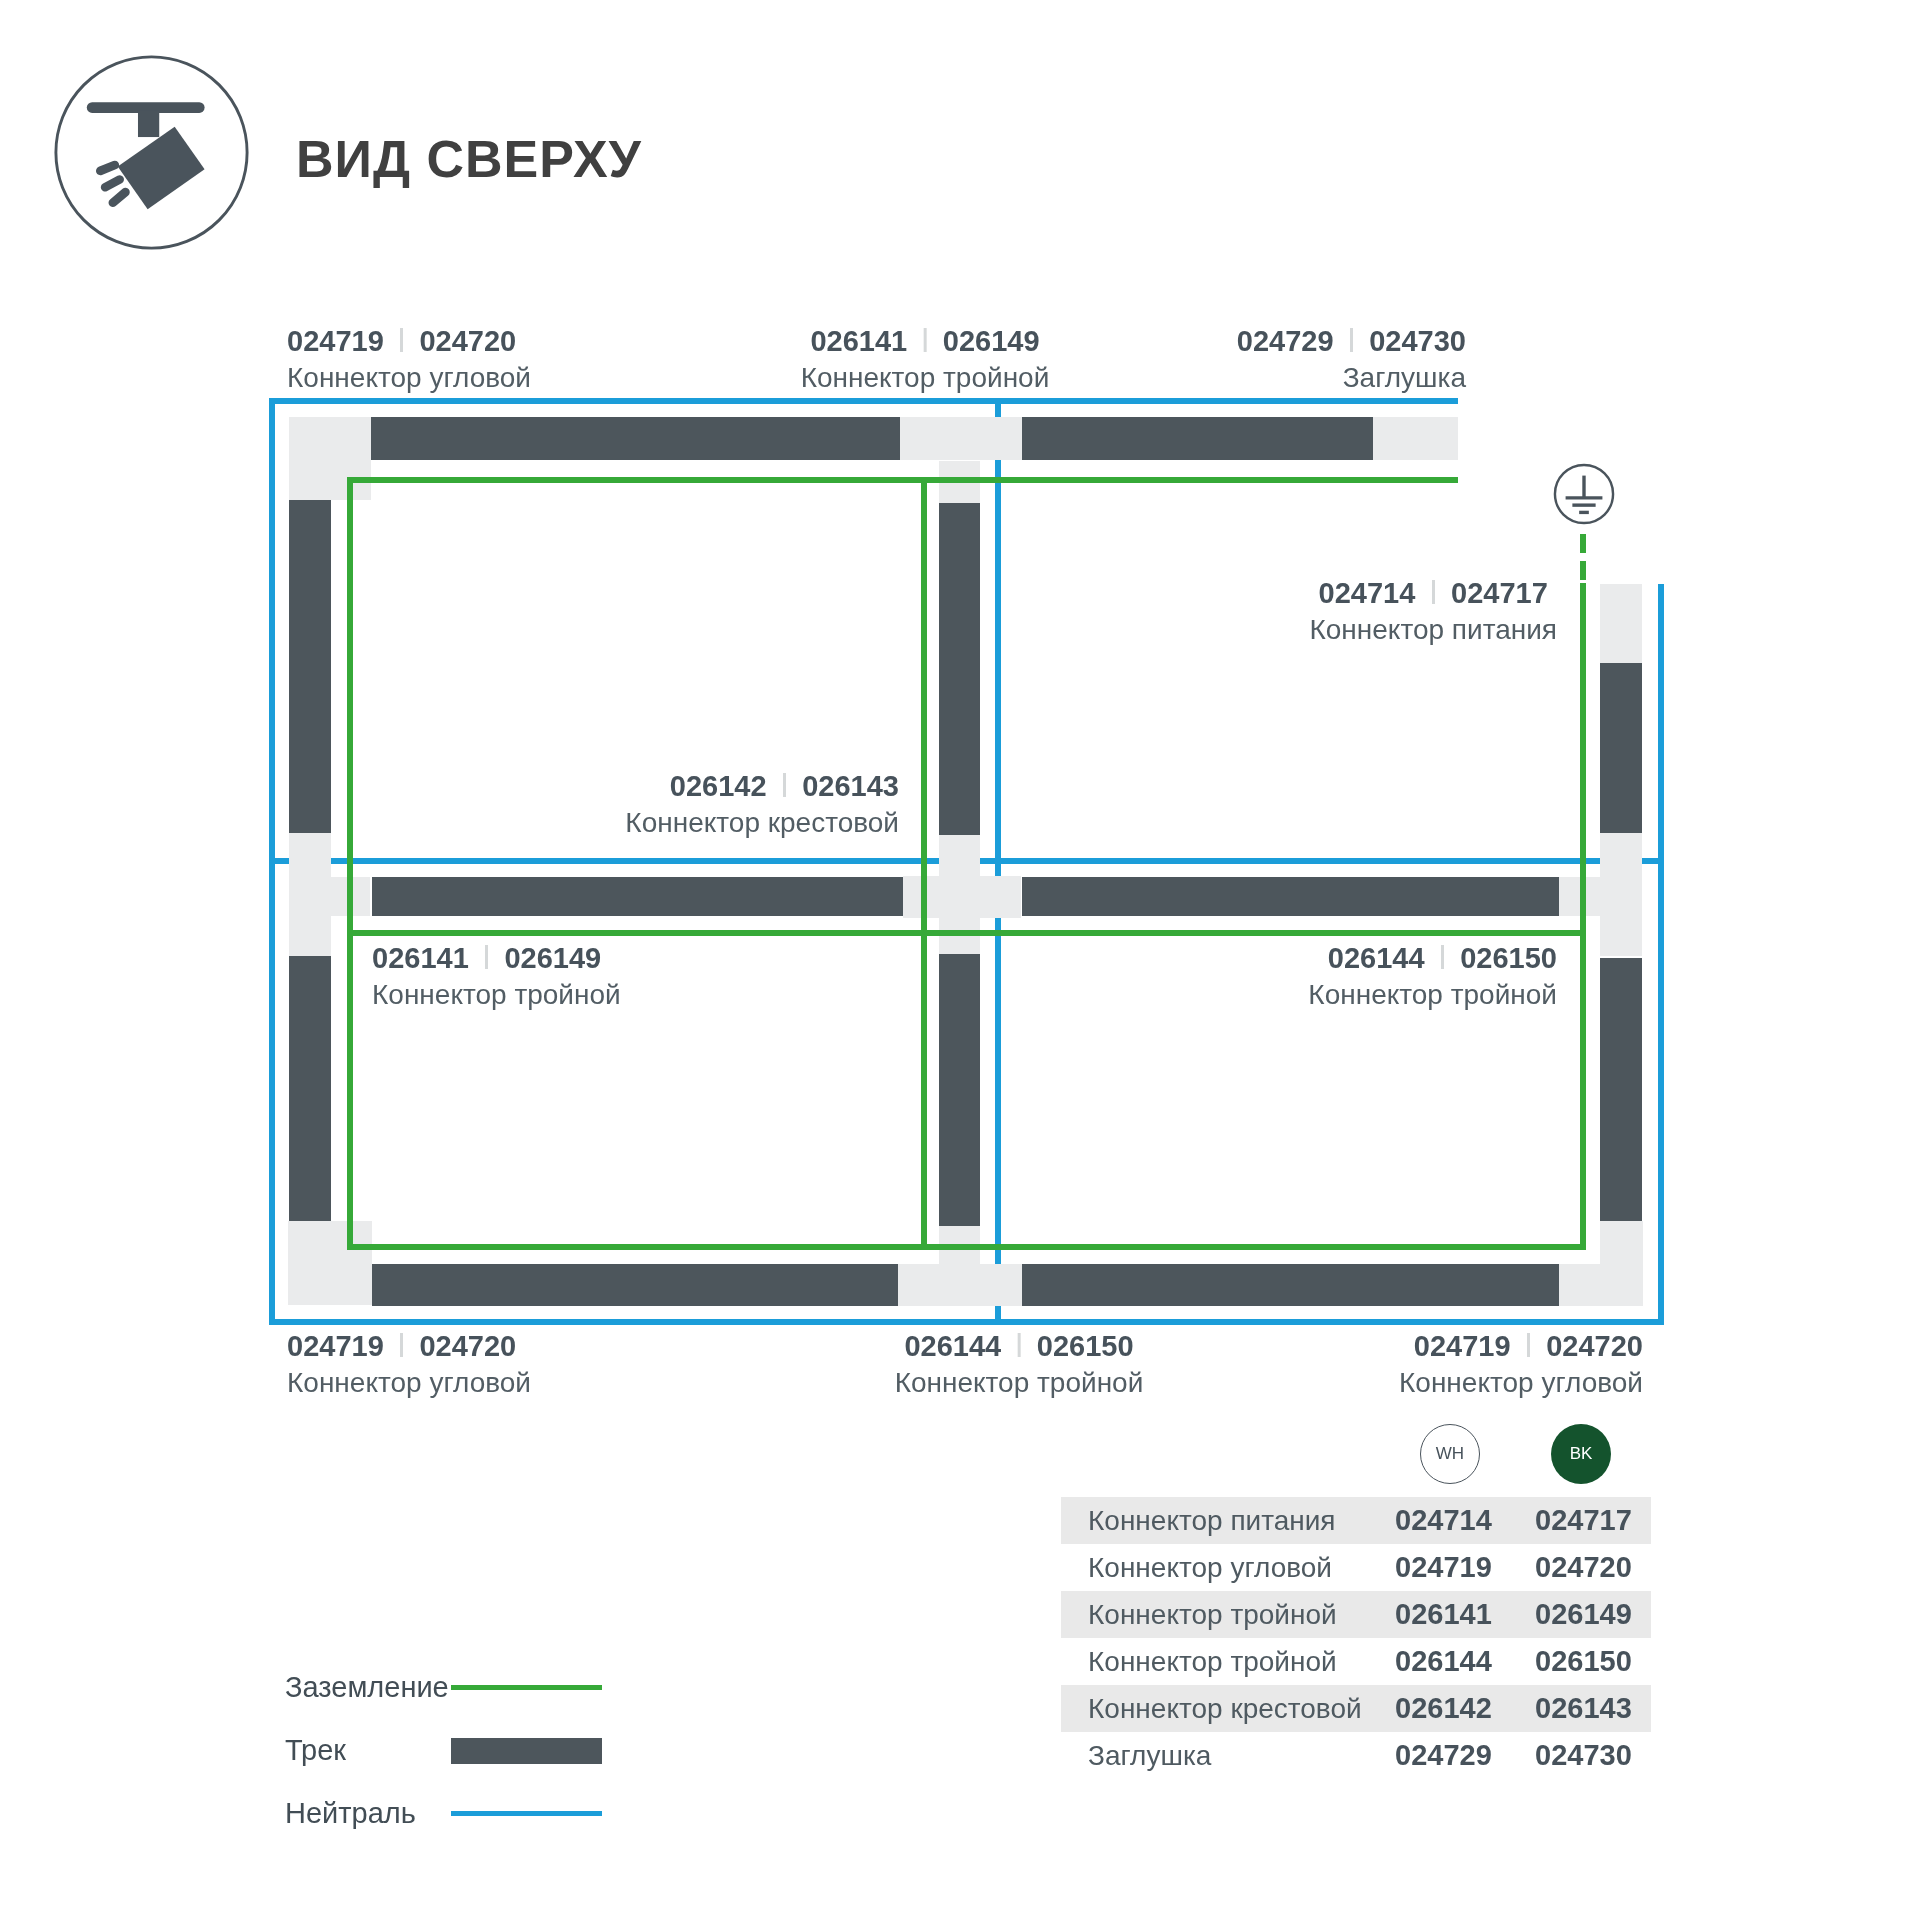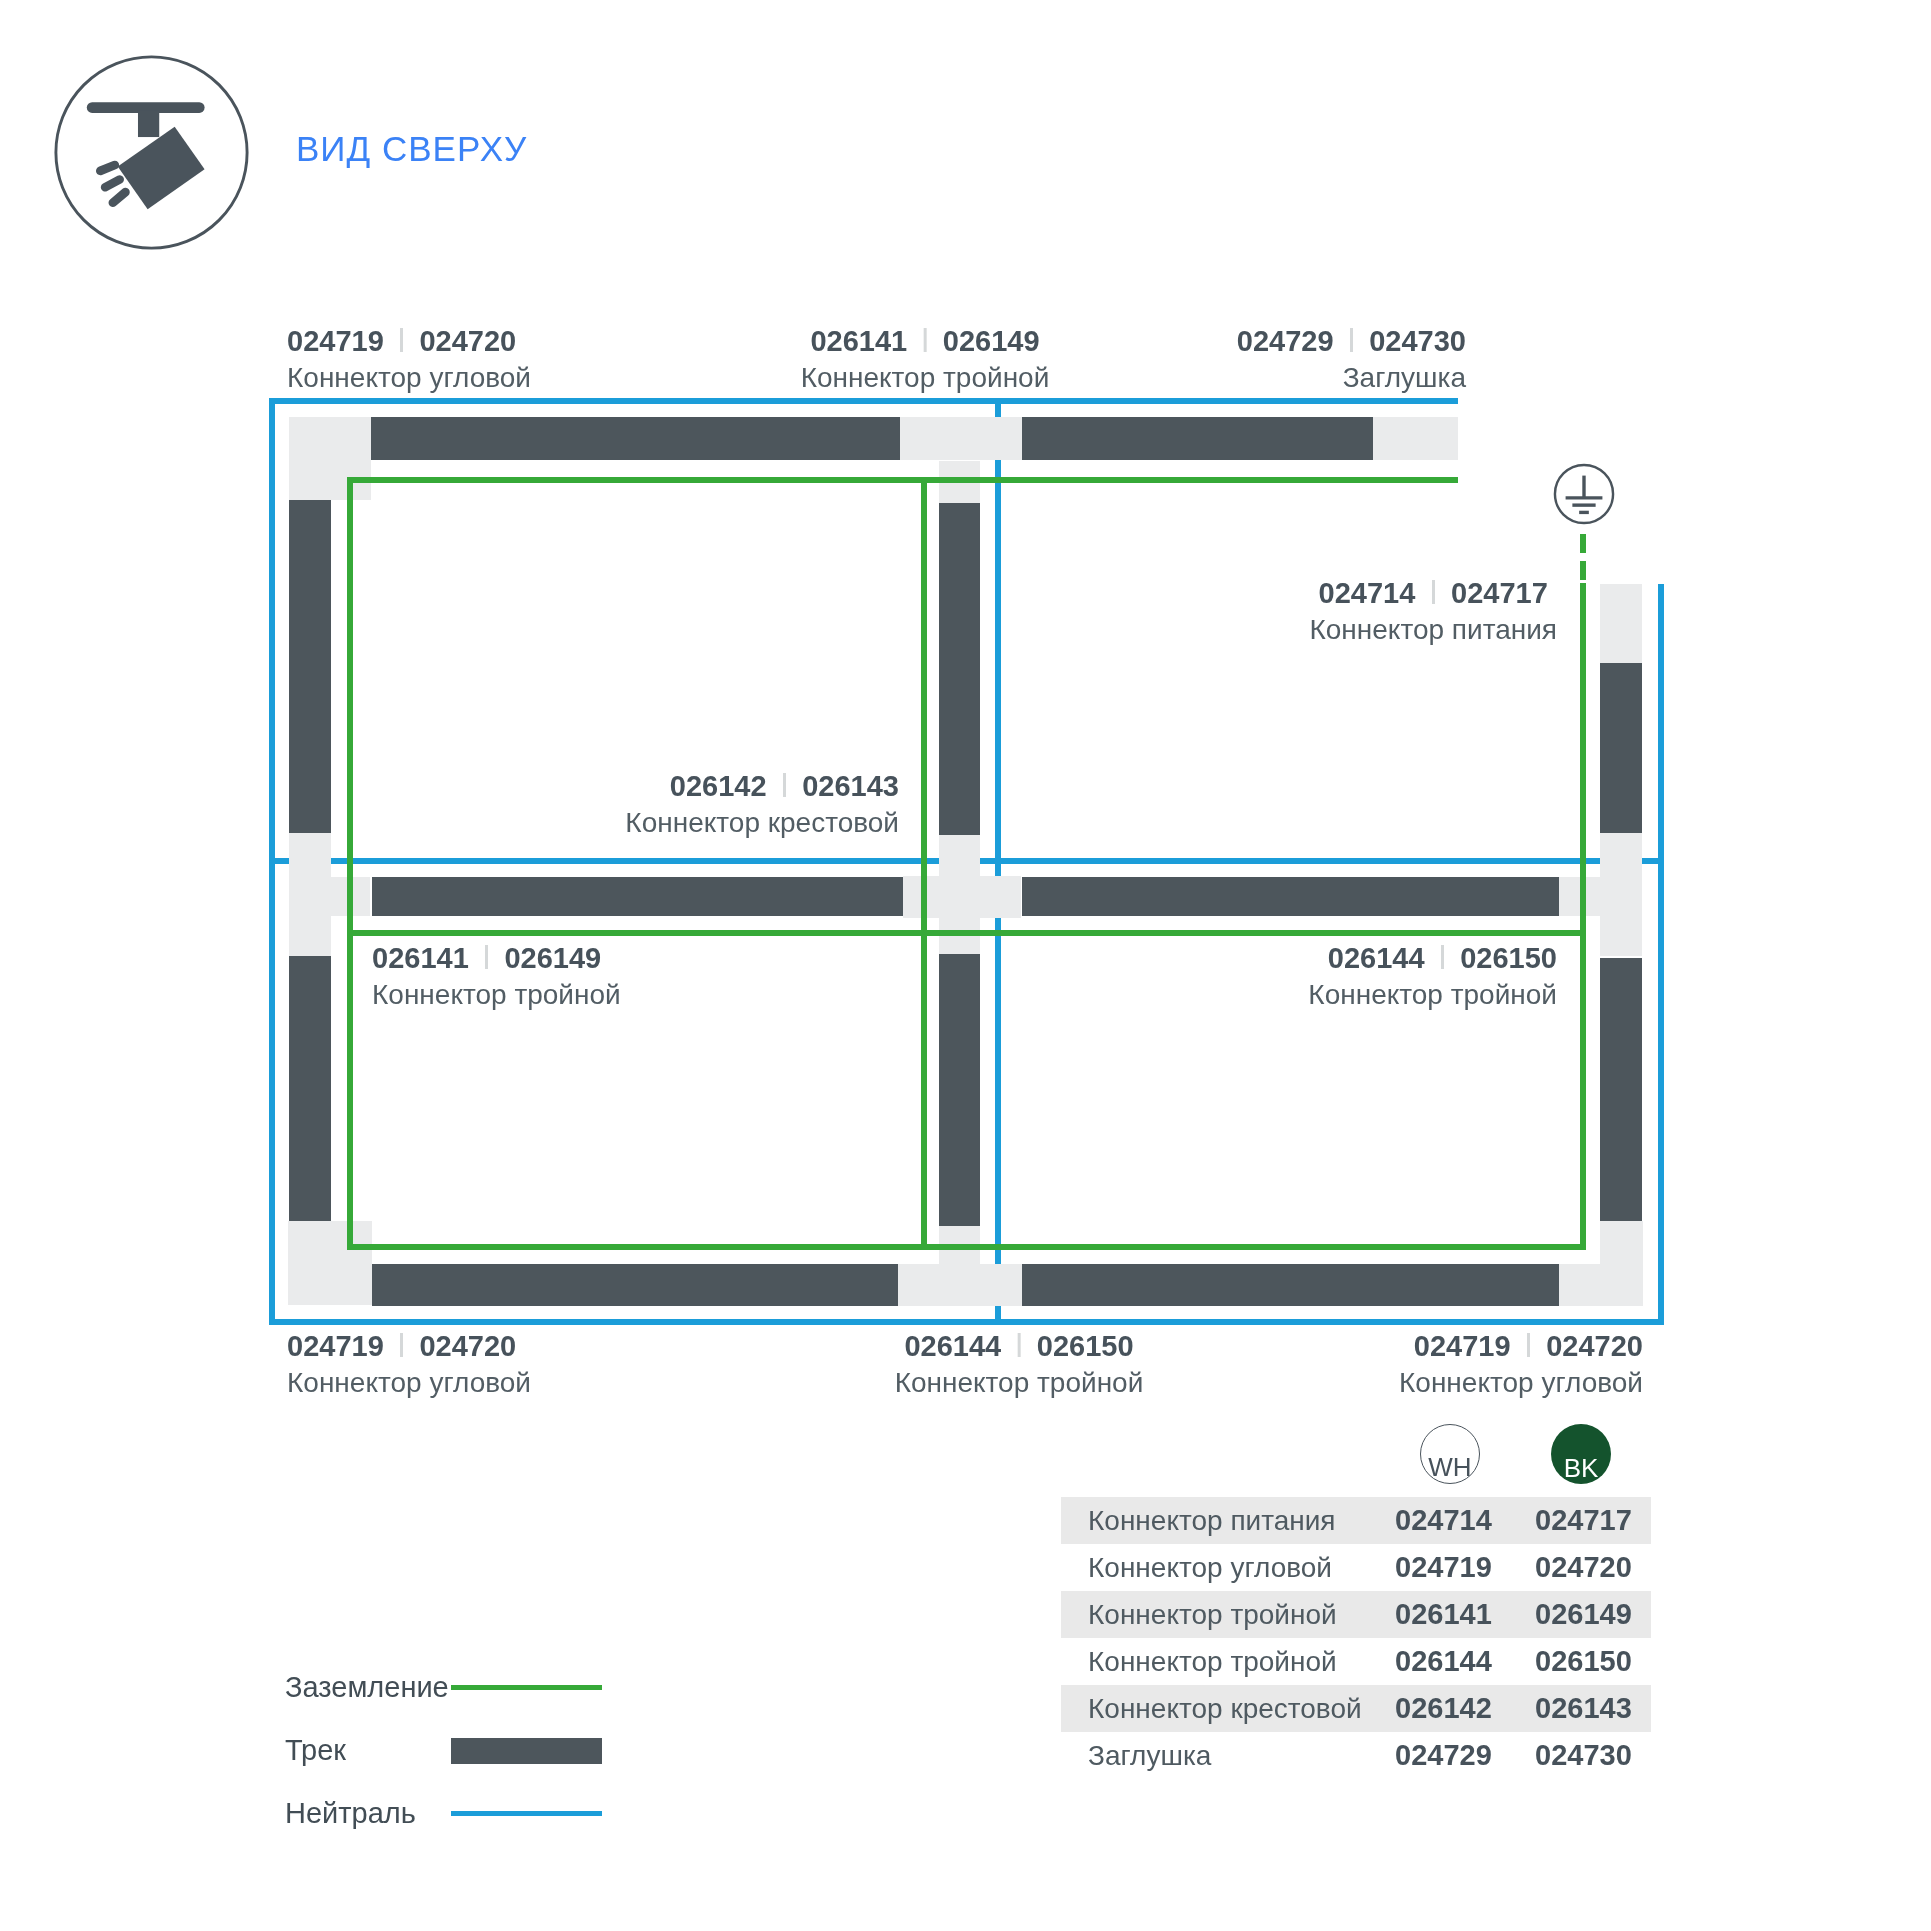--- a/index.html
+++ b/index.html
@@ -1,34 +1,34 @@
 <!DOCTYPE html>
 <html><head>
 <meta charset="utf-8">
 <style>
   html,body{margin:0;padding:0;background:#fff;}
   #canvas{position:relative;width:1931px;height:1931px;background:#ffffff;overflow:hidden;
           font-family:"Liberation Sans", sans-serif;}
   
-  .page-title{position:absolute;left:296px;top:129px;font-size:35px;font-weight:400;
-              letter-spacing:1px;color:#3b82f6;}
+  .page-title{position:absolute;left:296px;top:129px;font-size:52px;font-weight:700;
+              letter-spacing:1px;color:#404040;}
   
   .t{position:absolute;background:#4d565c;}          
   .c{position:absolute;background:#eaebec;}          
   .bl{position:absolute;background:#1b9dd9;}         
   .gl{position:absolute;background:#36a938;}         
   
   .lbl{position:absolute;white-space:nowrap;}
   .codes{font-size:29px;font-weight:700;color:#47525b;line-height:33px;}
   .sep{display:inline-block;width:2.9px;height:24px;background:#d5d8d9;margin:0 16.4px;
        vertical-align:middle;position:relative;top:-2.9px;}
   .lname{font-size:28px;color:#525d64;line-height:32px;margin-top:3.9px;}
   
   .badge{position:absolute;width:60px;height:60px;border-radius:50%;display:flex;
-         align-items:flex-end;justify-content:center;font-size:26px;box-sizing:border-box;}
+         align-items:center;justify-content:center;font-size:17px;box-sizing:border-box;}
   .badge.wh{border:1.9px solid #4a545c;background:#fff;color:#47525b;}
   .badge.bk{background:#14532d;color:#ffffff;}
   
   .ptable{position:absolute;left:1061px;top:1497px;width:590px;}
   .prow{display:flex;align-items:center;height:47px;}
   .prow.shaded{background:#e9e9e9;}
   .tname{flex:1;padding-left:27px;font-size:28px;color:#4f5a61;}
   .twh{width:145px;text-align:center;font-size:29px;font-weight:700;color:#47525b;}
   .tbk{width:135px;text-align:center;font-size:29px;font-weight:700;color:#47525b;}
   

